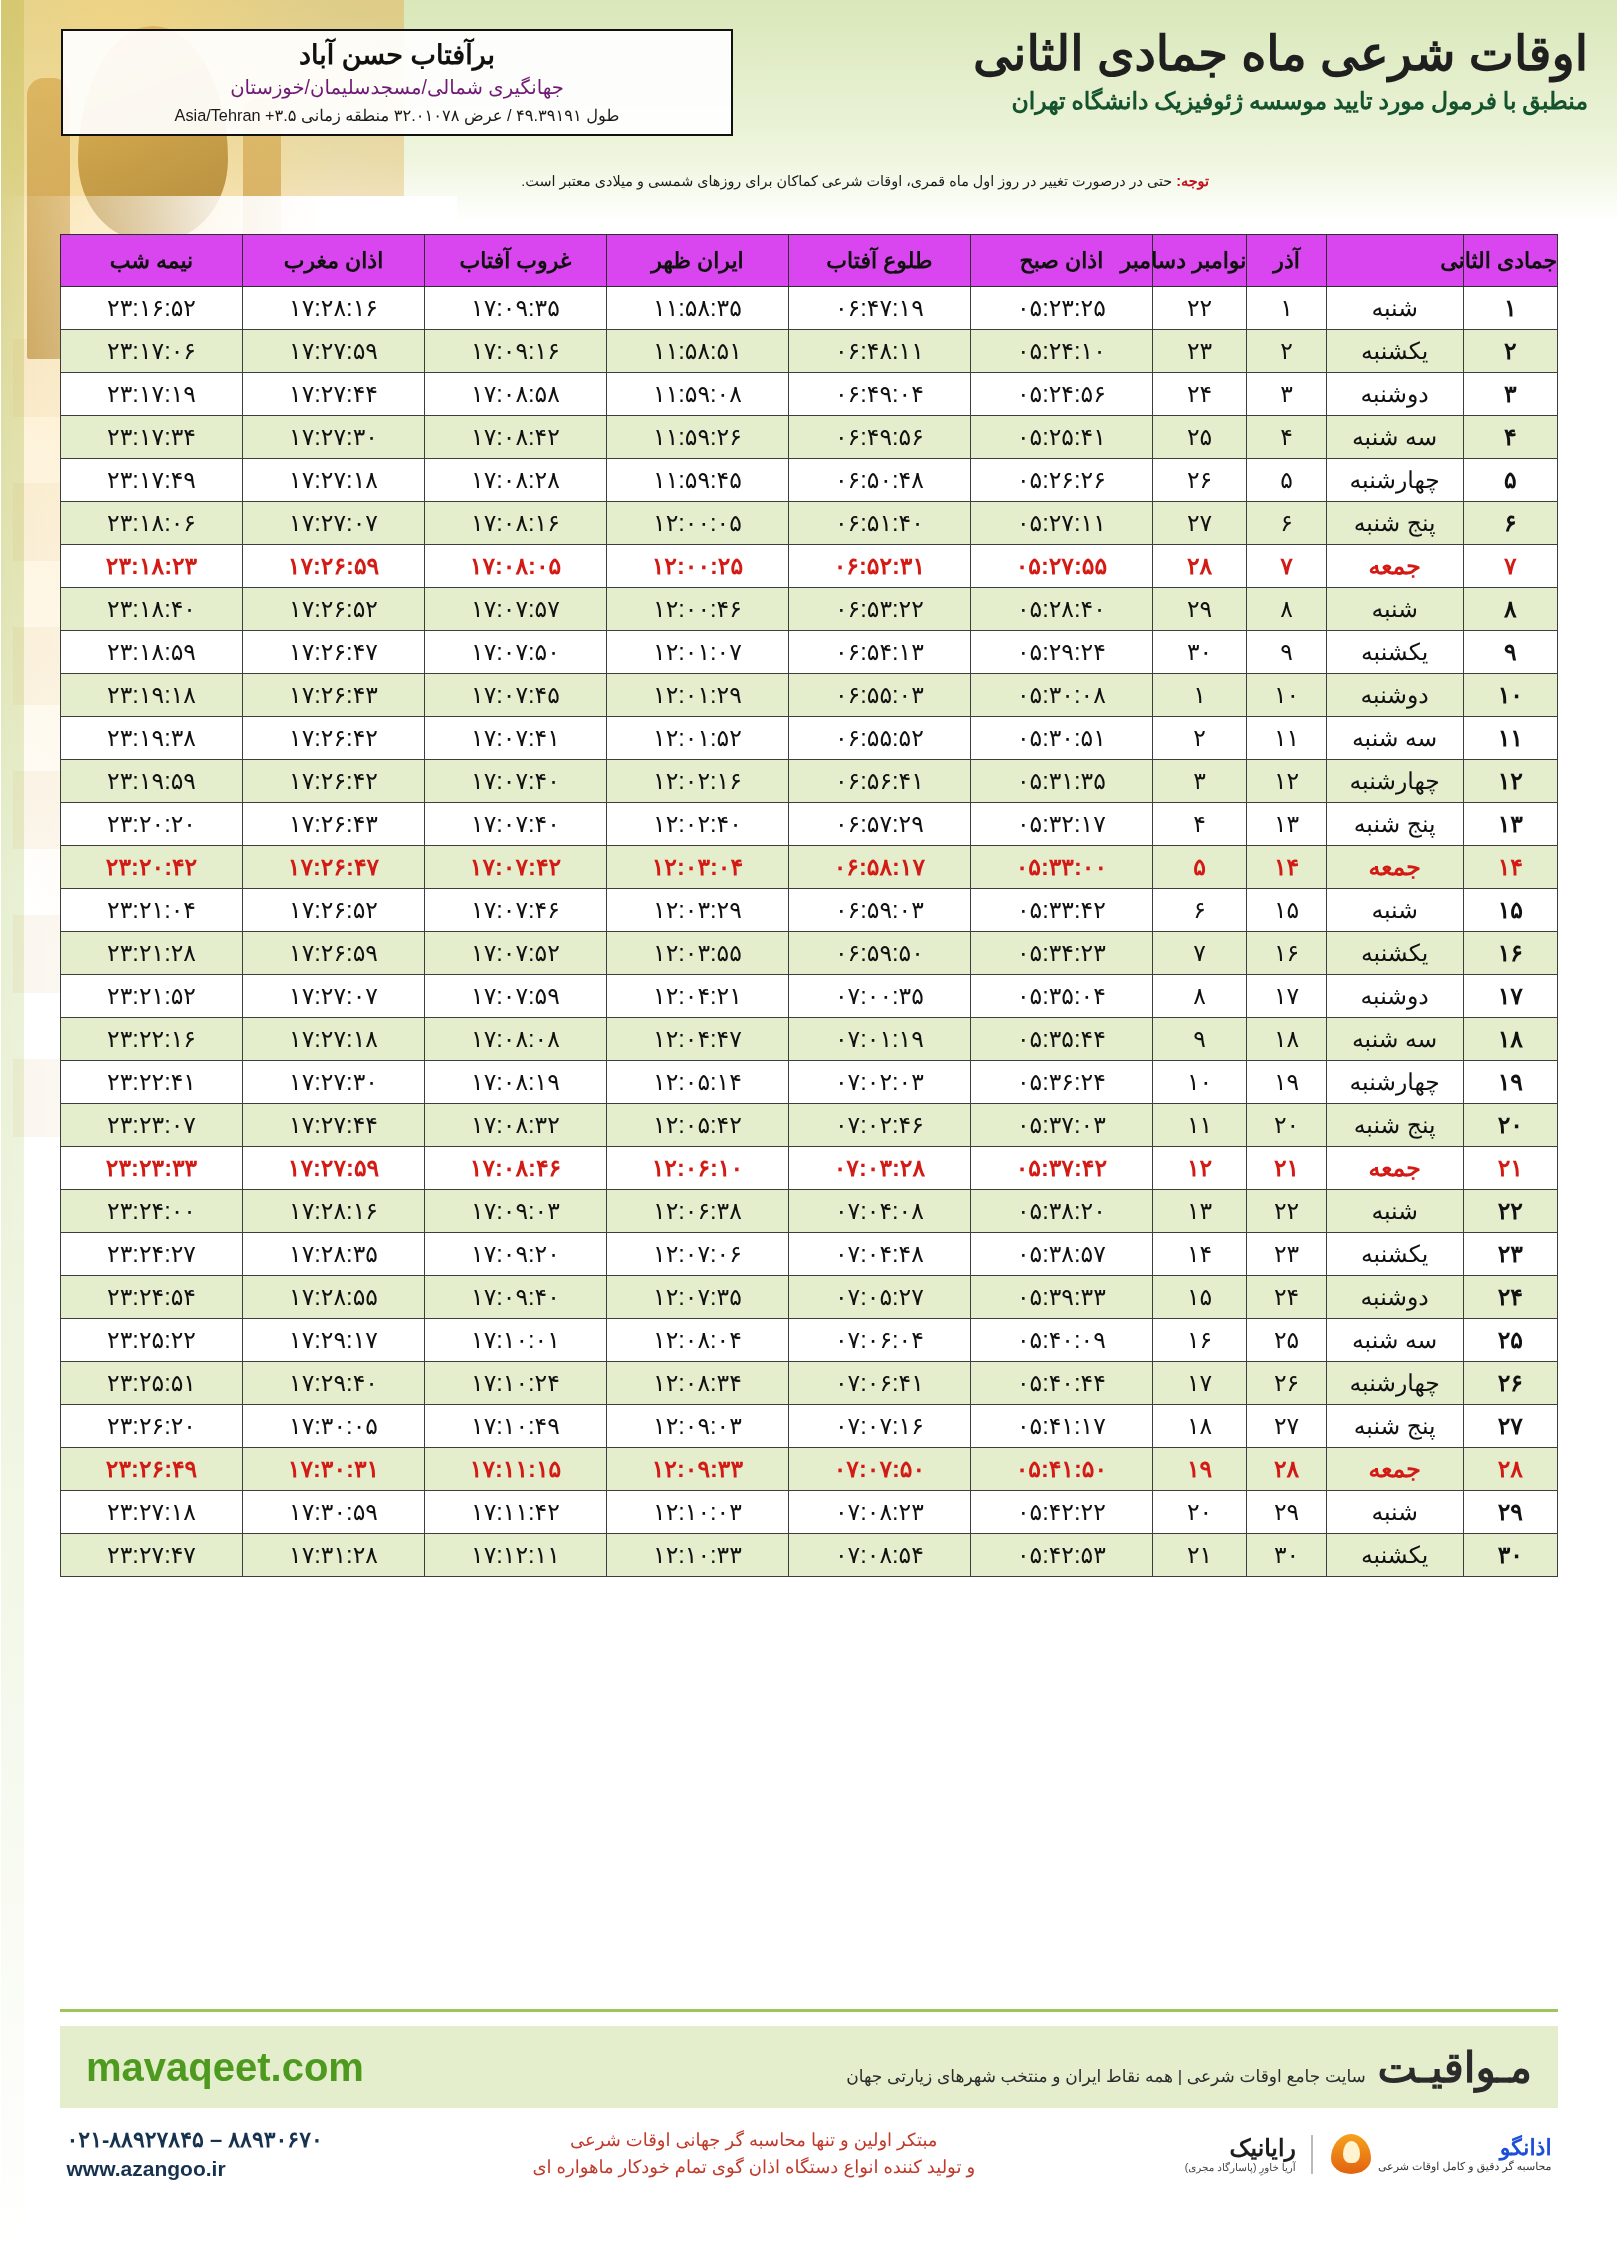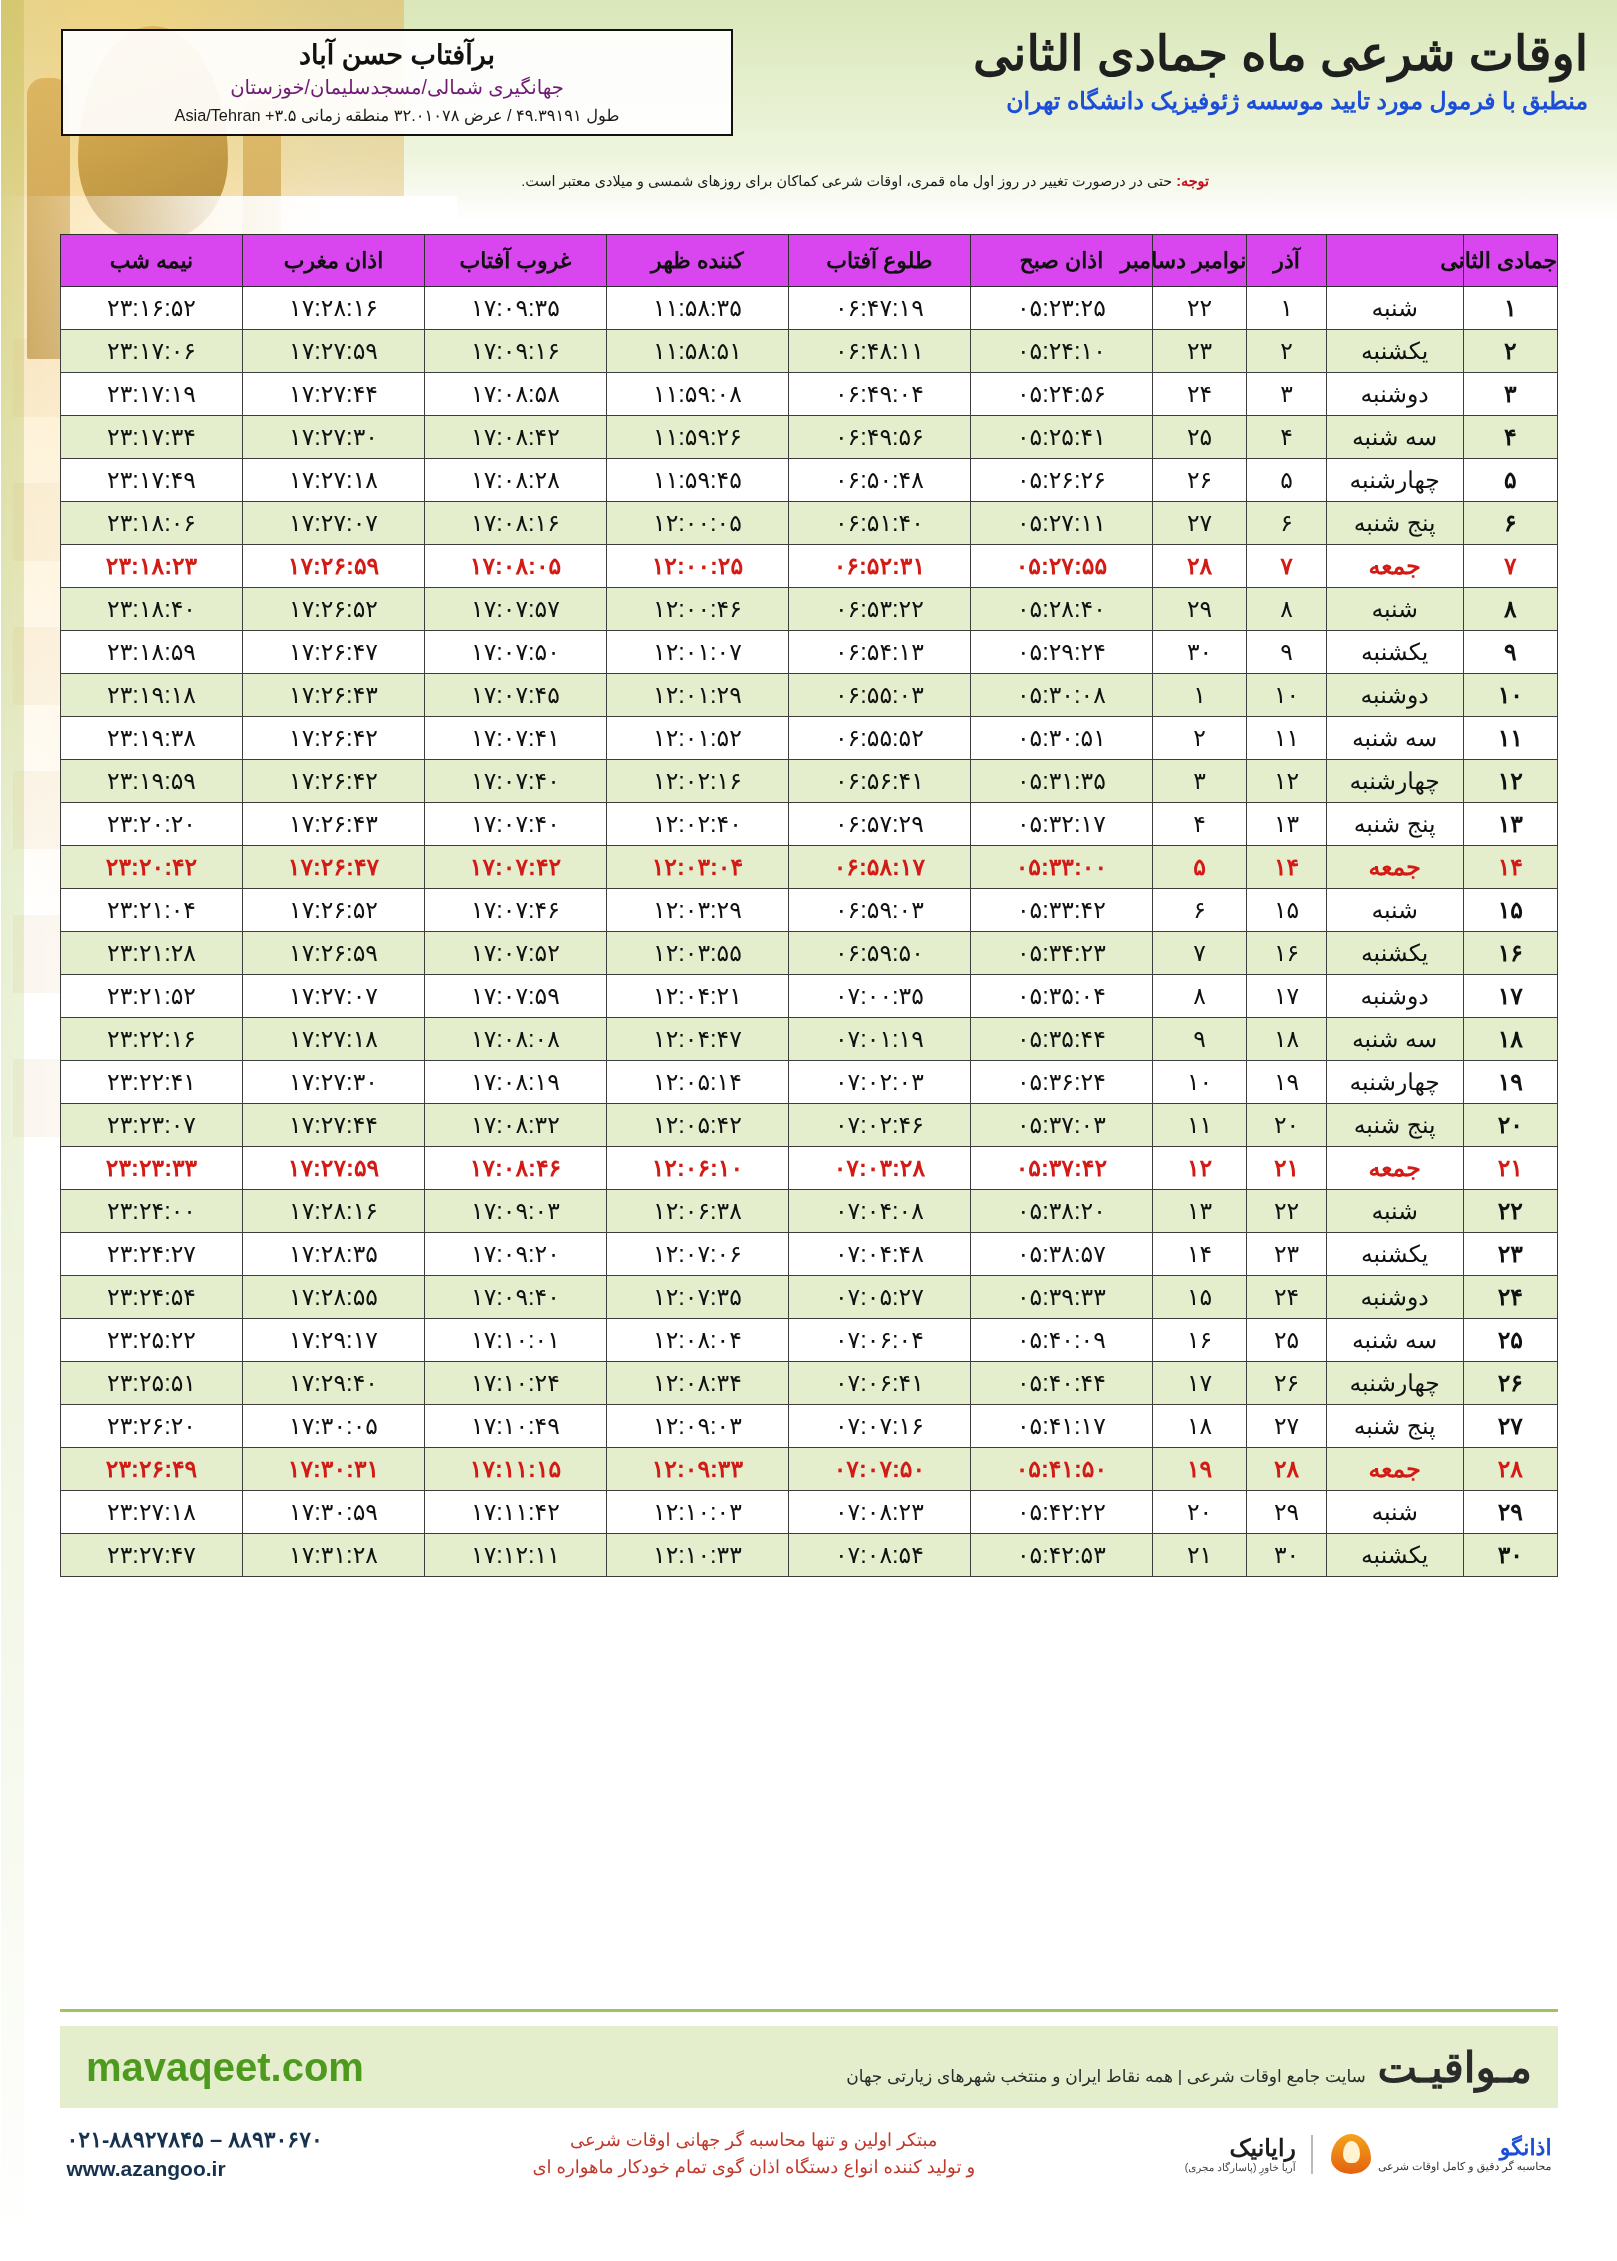--- a/index.html
+++ b/index.html
@@ -106,22 +106,23 @@
   .title-main {
     font-size: 48px;
     font-weight: bold;
     color: #1f1f1f;
     line-height: 1.05;
     letter-spacing: -0.7px;
   }
   .title-sub {
     font-size: 23.5px;
     font-weight: bold;
-    color: #1d4ed8;
+    color: #14532d;
     margin-top: 7.8px;
+    font-family: Liberation Serif, serif;
   }
   .title-years {
     font-size: 19.6px;
     color: #333333;
     margin-top: 9px;
   }
 
   .loc-box {
     position: absolute;
     left: 31px;
@@ -371,21 +372,21 @@
 <div class="table-wrap">
   <table class="times">
     <thead>
       <tr>
         <th class="col-day">جمادی الثانی</th>
         <th class="col-weekday"></th>
         <th class="col-azar">آذر</th>
         <th class="col-greg">نوامبر دسامبر</th>
         <th class="col-time">اذان صبح</th>
         <th class="col-time">طلوع آفتاب</th>
-        <th class="col-time">کننده ظهر</th>
+        <th class="col-time">ایران ظهر</th>
         <th class="col-time">غروب آفتاب</th>
         <th class="col-time">اذان مغرب</th>
         <th class="col-time">نیمه شب</th>
       </tr>
     </thead>
     <tbody id="times-body">
         <tr class="odd">
           <td class="day-num col-day">۱</td>
           <td class="weekday col-weekday">شنبه</td>
           <td class="azar col-azar">۱</td>

